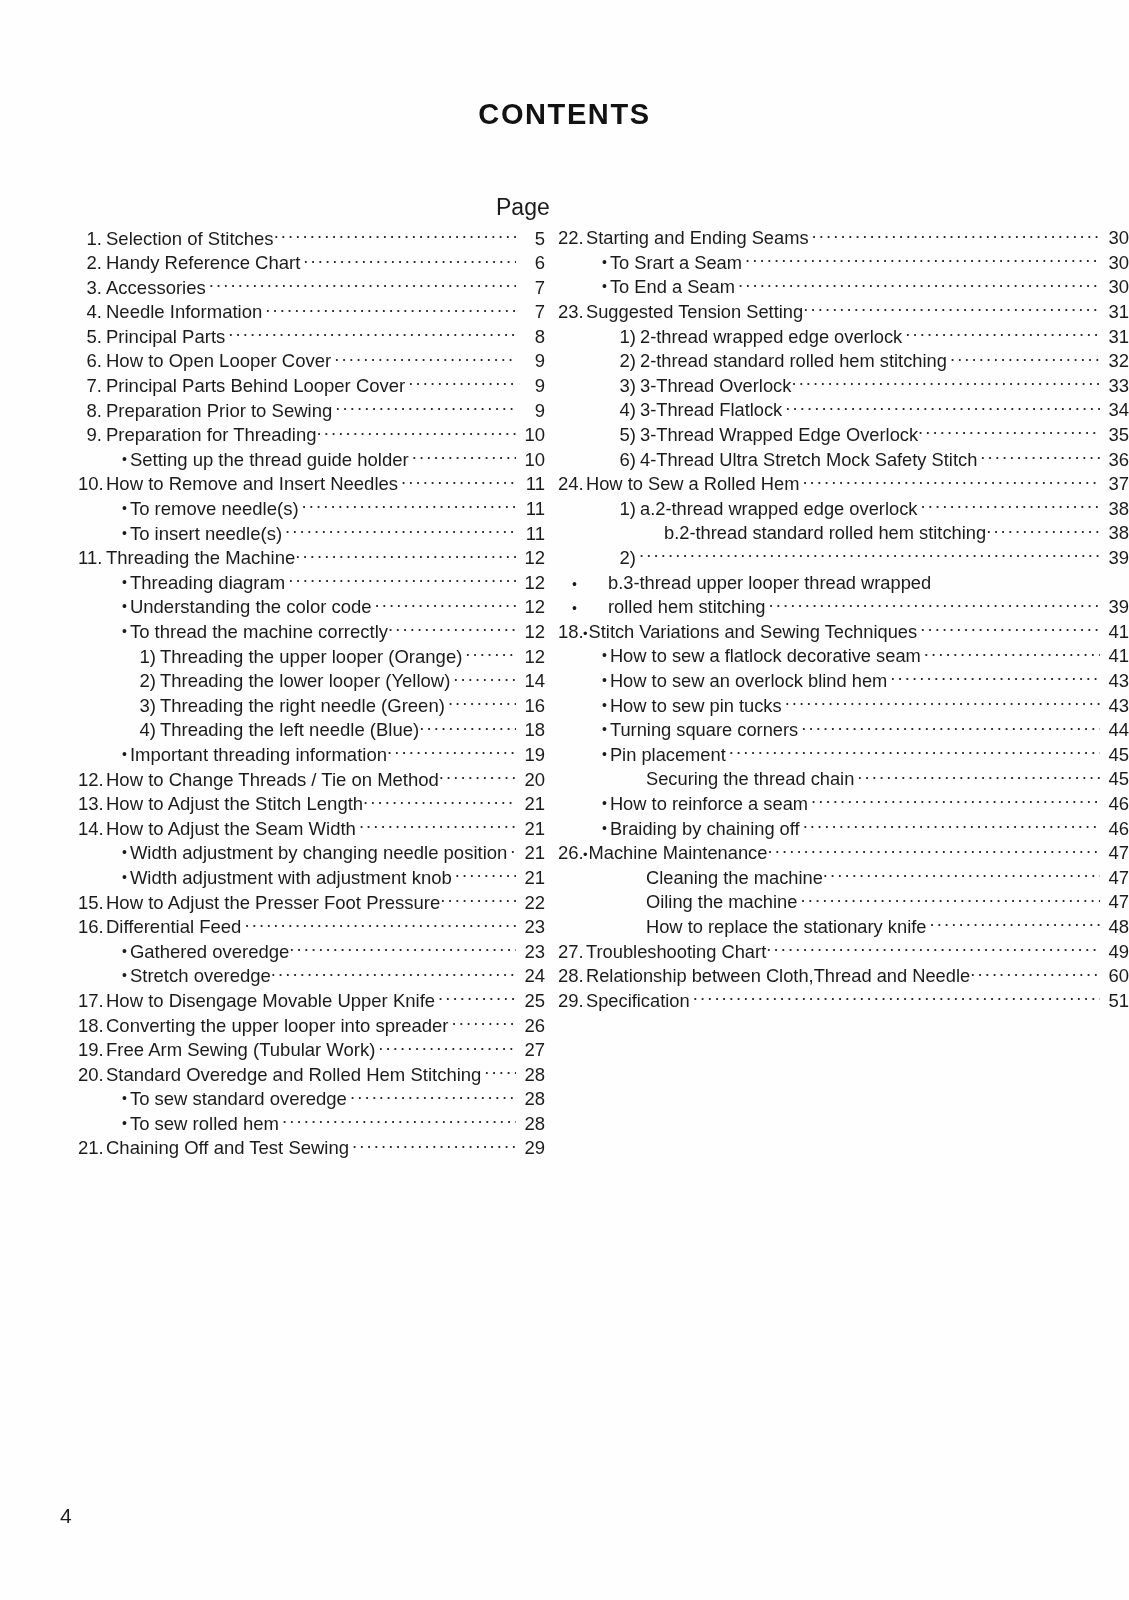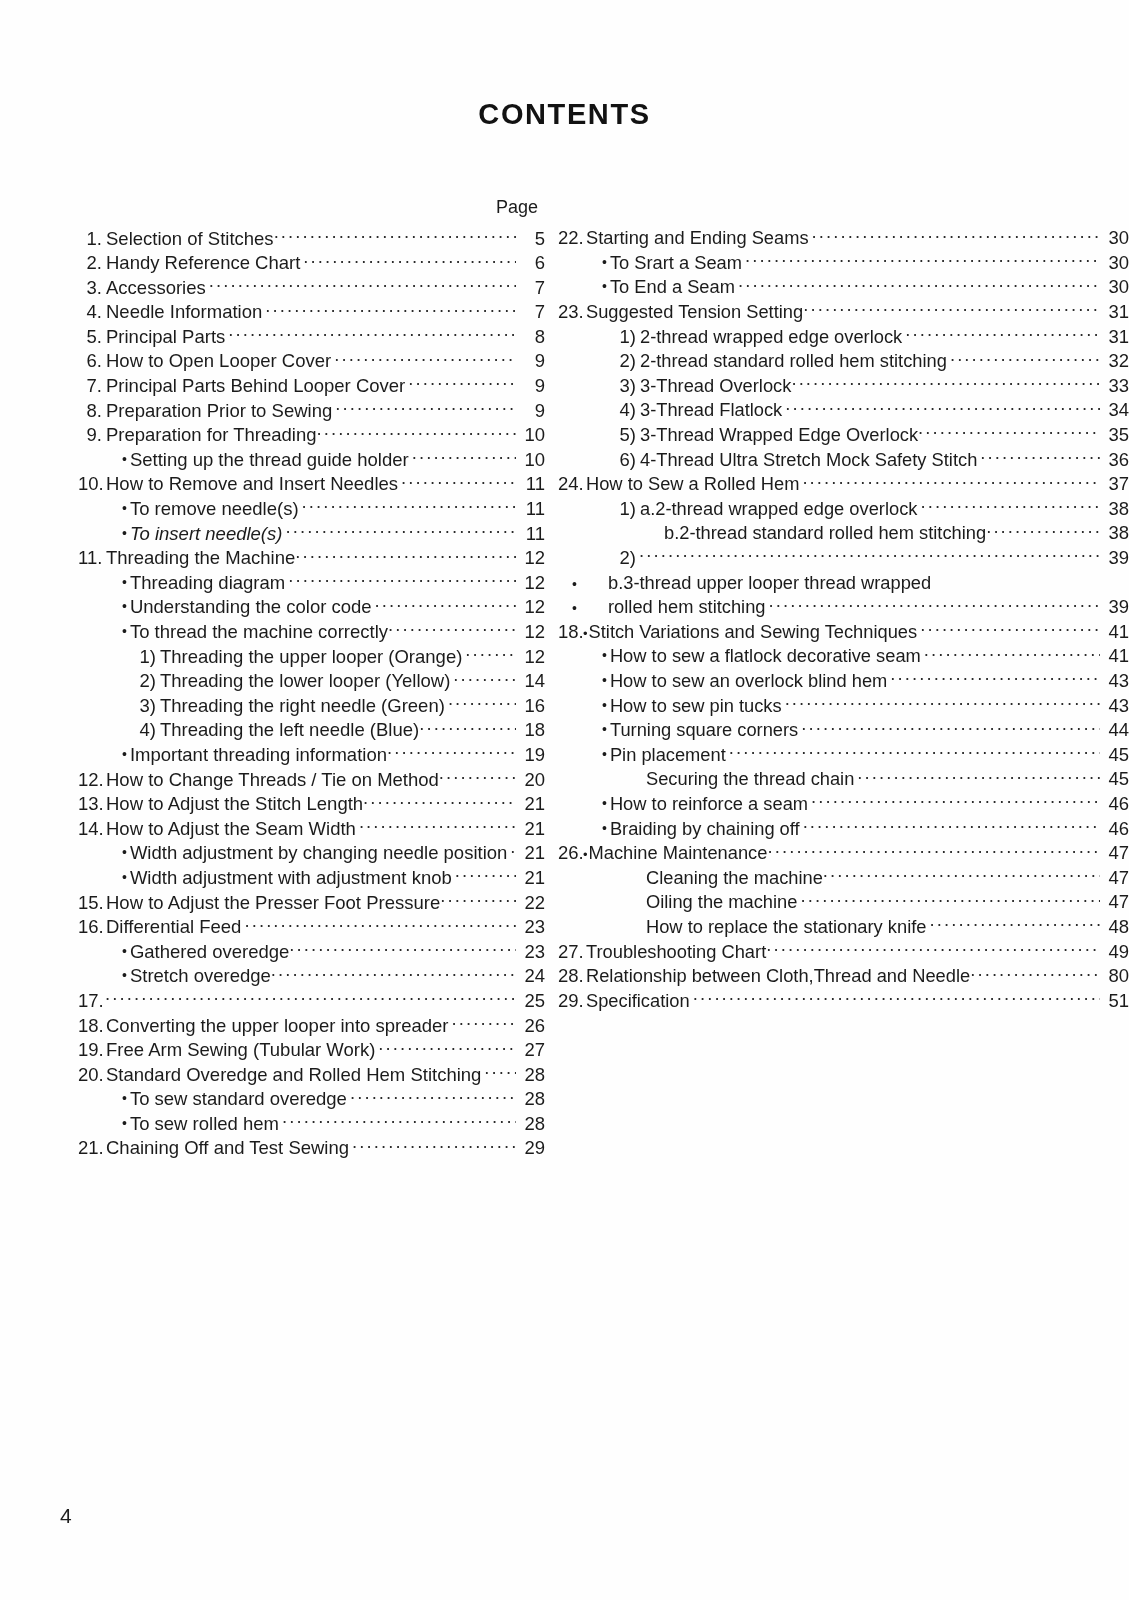--- a/index.html
+++ b/index.html
@@ -45,21 +45,21 @@
     display: flex;
     flex-direction: row;
   }
   .col {
     position: relative;
   }
   .col-left  { width: 545px; padding-left: 78px; box-sizing: border-box; }
   .col-right { width: 584px; padding-left: 13px; box-sizing: border-box; }
 
   .page-head {
-    font-size: 18px;
+    font-size: 23px;
     color: #1b1b1b;
     height: 30px;
     line-height: 22px;
   }
   .col-left .page-head  { text-align: left; padding-left: 418px; }
   .col-right .page-head { text-align: left; padding-left: 950px; width: 0; white-space: nowrap; }
 
   
   .toc {
     list-style: none;
@@ -236,21 +236,21 @@
           <li class="row ind-b">
             <span class="num"></span>
             <span class="bullet">•</span>
             <span class="lbl" style="padding-left: 0px;">To remove needle(s)</span>
             <span class="leader"></span>
             <span class="pg">11</span>
           </li>
           <li class="row ind-b">
             <span class="num"></span>
             <span class="bullet">•</span>
-            <span class="lbl" style="padding-left: 0px; font-style: italic;">To insert needle(s)</span>
+            <span class="lbl" style="padding-left: 0px;">To insert needle(s)</span>
             <span class="leader"></span>
             <span class="pg">11</span>
           </li>
           <li class="row ind-0">
             <span class="num">11.</span>
             <span class="lbl">Threading the Machine</span>
             <span class="leader tight"></span>
             <span class="pg">12</span>
           </li>
           <li class="row ind-b">
@@ -358,20 +358,21 @@
           </li>
           <li class="row ind-b">
             <span class="num"></span>
             <span class="bullet">•</span>
             <span class="lbl" style="padding-left: 0px;">Stretch overedge</span>
             <span class="leader tight"></span>
             <span class="pg">24</span>
           </li>
           <li class="row ind-0">
             <span class="num">17.</span>
+            <span class="lbl">How to Disengage Movable Upper Knife</span>
             <span class="leader"></span>
             <span class="pg">25</span>
           </li>
           <li class="row ind-0">
             <span class="num">18.</span>
             <span class="lbl">Converting the upper looper into spreader</span>
             <span class="leader"></span>
             <span class="pg">26</span>
           </li>
           <li class="row ind-0">
@@ -599,21 +600,21 @@
           <li class="row ind-0">
             <span class="num">27.</span>
             <span class="lbl">Troubleshooting Chart</span>
             <span class="leader tight"></span>
             <span class="pg">49</span>
           </li>
           <li class="row ind-0">
             <span class="num">28.</span>
             <span class="lbl">Relationship between Cloth,Thread and Needle</span>
             <span class="leader tight"></span>
-            <span class="pg">80</span>
+            <span class="pg">60</span>
           </li>
           <li class="row ind-0">
             <span class="num">29.</span>
             <span class="lbl">Specification</span>
             <span class="leader"></span>
             <span class="pg">51</span>
           </li>
         </ul>
     </div>
 

